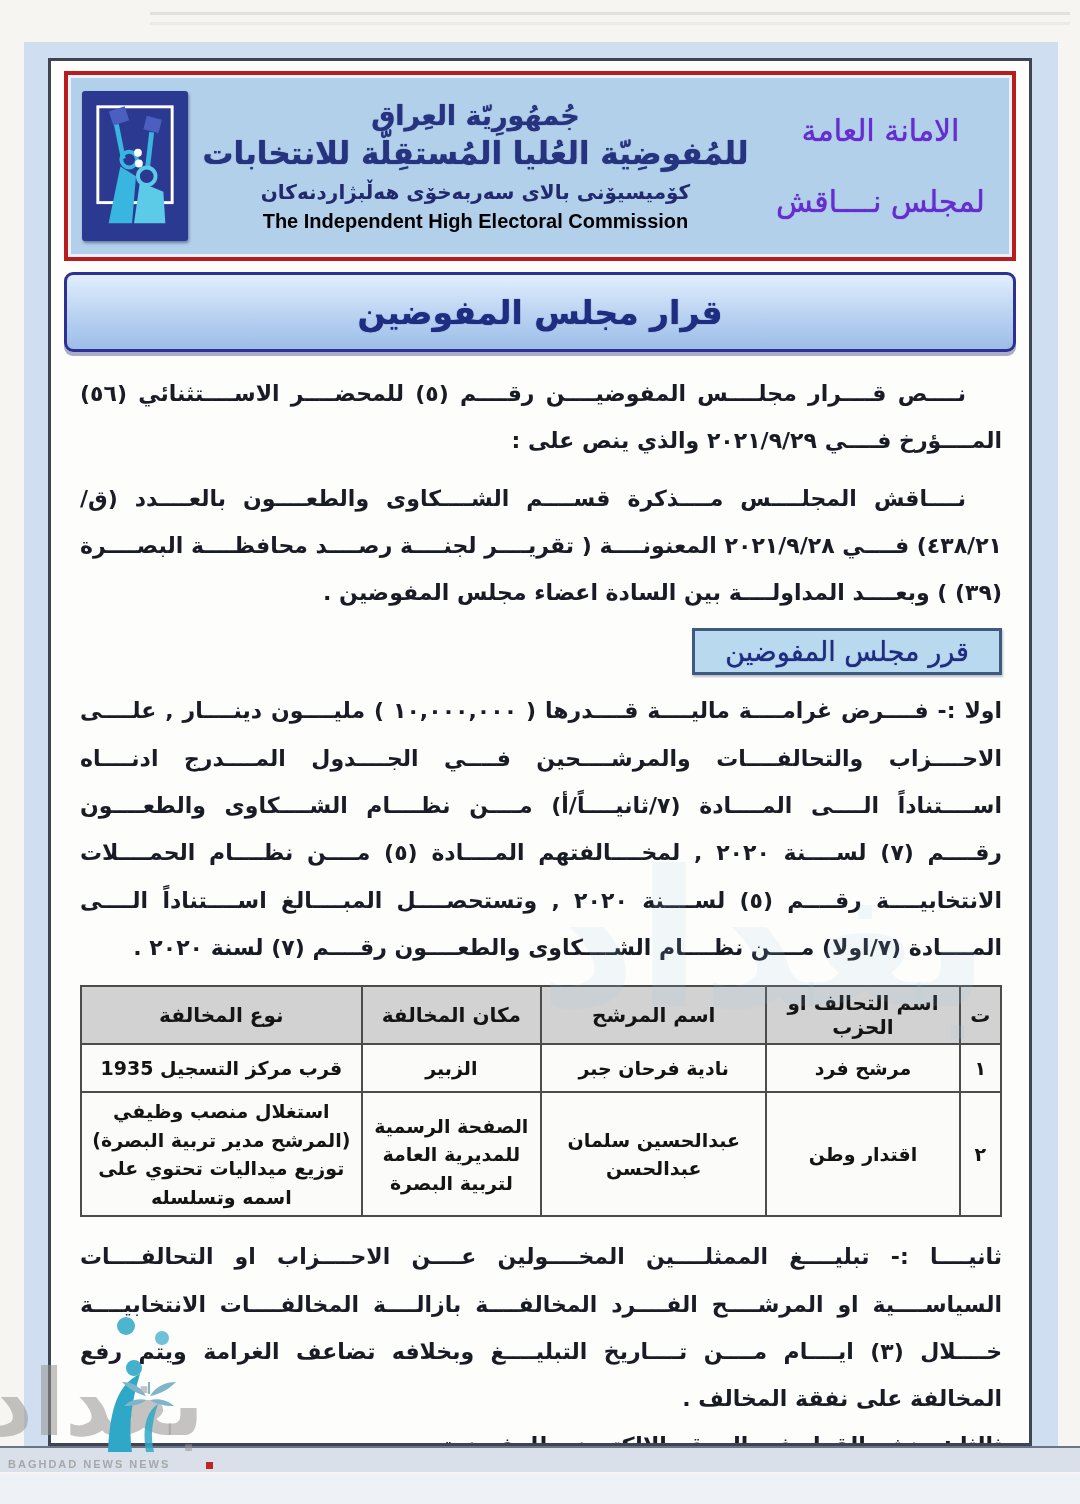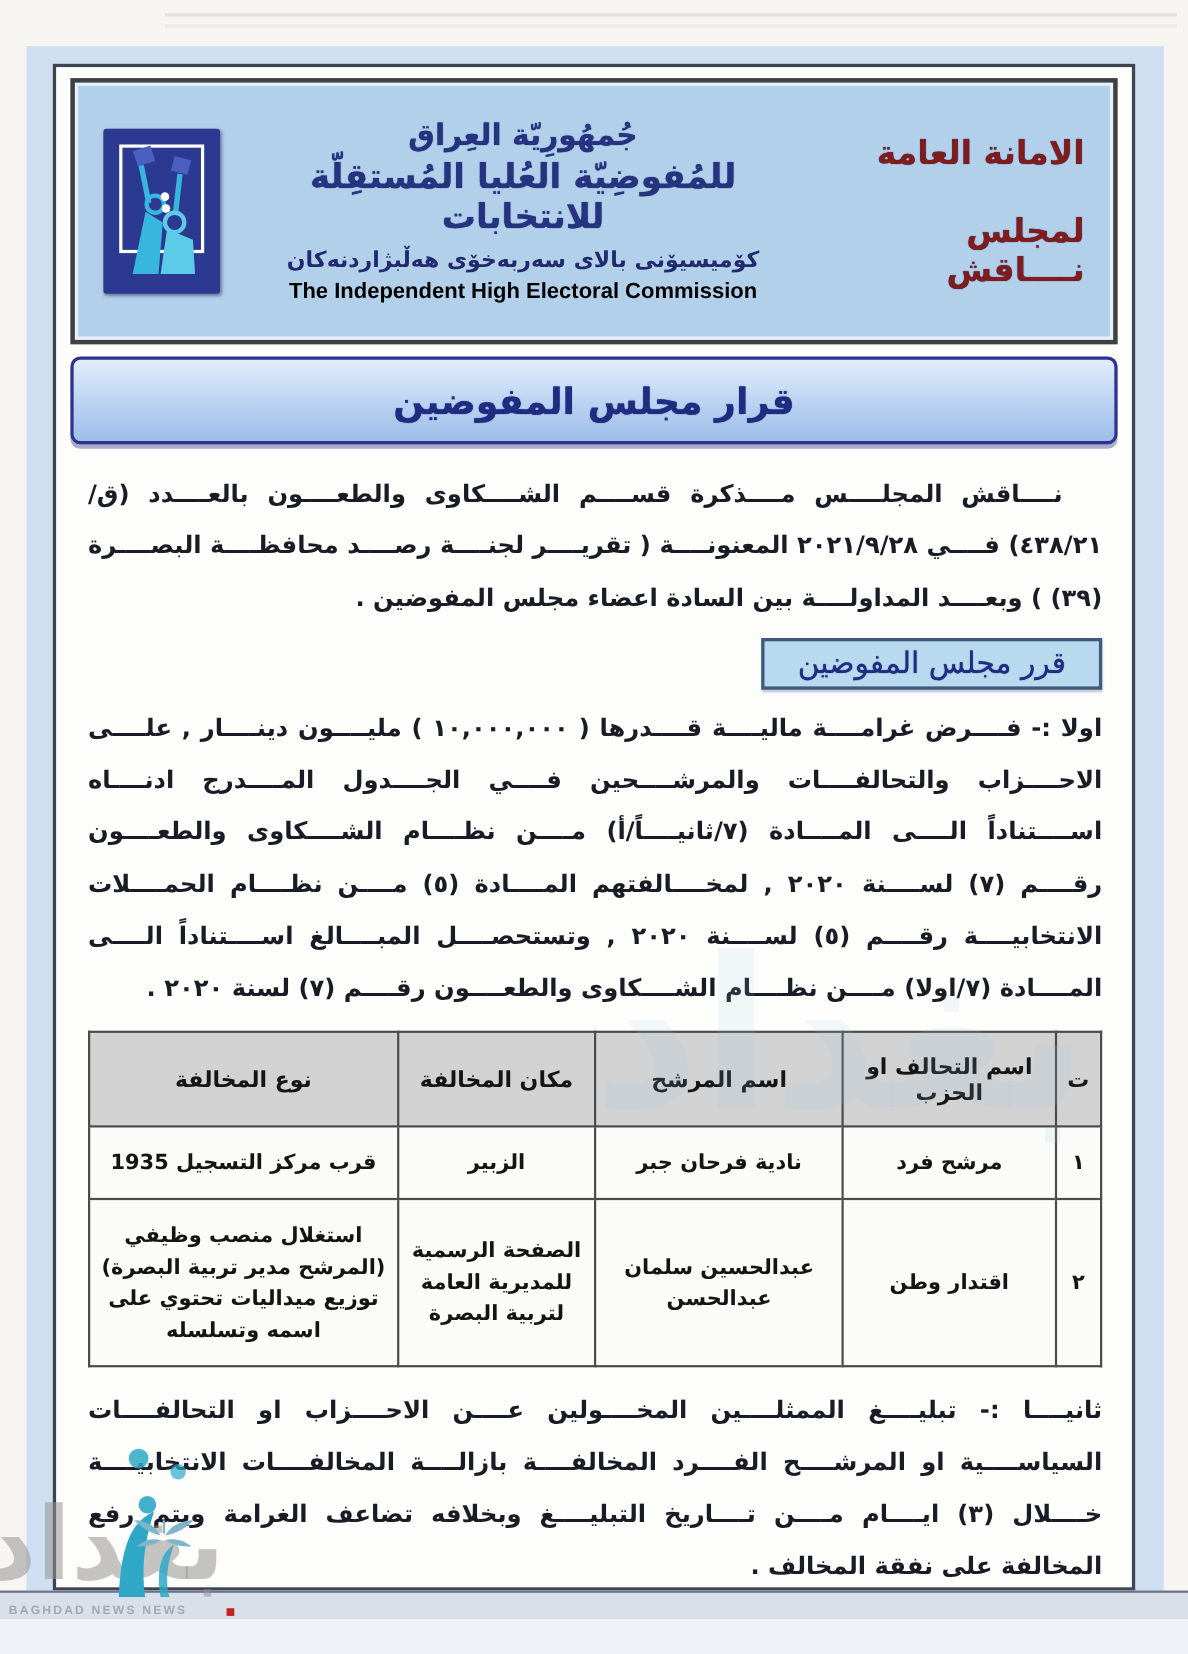--- a/index.html
+++ b/index.html
@@ -14,35 +14,35 @@
 
   .backing { position:absolute; left:24px; top:42px; width:1034px; height:1420px; background:#cfdef1; }
 
   .doc {
     position:absolute; left:48px; top:58px; width:984px; height:1388px;
     background:#fdfdfb; border:3px solid #3e4452; padding:10px 13px 0 13px; overflow:hidden;
   }
 
   
   .header-box {
-    direction:ltr; height:242px; background:#b3d0eb;
-    border:4px solid #404040; box-shadow: inset 0 0 0 3px #e9f1fb;
-    display:flex; align-items:center; padding:0 26px;
+    direction:ltr; height:190px; background:#b3d0eb;
+    border:4px solid #b91c1c; box-shadow: inset 0 0 0 3px #e9f1fb;
+    display:flex; align-items:center; padding:0 14px;
   }
   .logo-box {
     width:106px; height:150px; background:#2b3990; border-radius:3px;
     display:flex; align-items:center; justify-content:center; flex:0 0 auto;
     box-shadow:1px 2px 3px rgba(20,25,70,.45);
   }
   .header-center { flex:1 1 auto; text-align:center; color:#26337f; padding:0 8px; }
   .callig1 { font-size:27px; font-weight:bold; letter-spacing:1px; text-shadow:0 0 1px #26337f; }
   .callig2 { font-size:31px; font-weight:bold; margin-top:4px; text-shadow:0 0 1px #26337f; }
   .kurdish  { font-size:20px; font-weight:bold; margin-top:9px; color:#222a6e; }
   .english  { font-family:"Liberation Sans", sans-serif; font-size:20px; font-weight:bold; margin-top:6px; color:#000000; }
-  .header-right { flex:0 0 235px; text-align:right; color:#7f1d1d; font-weight:bold; font-size:30px; direction:rtl; text-shadow:0 0 1px #1d2b80; }
+  .header-right { flex:0 0 235px; text-align:center; color:#6d28d9; font-weight:normal; font-size:30px; direction:rtl; text-shadow:0 0 1px #1d2b80; }
   .header-right .l2 { margin-top:36px; }
 
   
   .title-bar {
     margin-top:11px; height:80px; border:3px solid #2e3192; border-radius:9px;
     background:linear-gradient(#e2eefd, #b9d2f1 55%, #9dbde8);
     display:flex; align-items:center; justify-content:center;
     color:#1f2d80; font-size:33px; font-weight:bold;
     box-shadow:0 4px 0 rgba(42,52,125,.4); text-shadow:0 0 1px #1f2d80;
   }
@@ -60,21 +60,21 @@
     width:max-content; margin:12px 0 12px auto;
     background:#b9d9ef; border:3px solid #3f5a7e; padding:5px 30px;
     font-size:27px; font-weight:normal; color:#1f2d80;
     box-shadow:1px 2px 2px rgba(60,80,110,.35); text-shadow:0 0 1px #1f2d80;
   }
 
   table.violations {
     width:100%; border-collapse:collapse; margin-top:14px;
     font-weight:bold; color:#141414; background:#fbfbf9; text-align:center;
   }
-  .violations th, .violations td { border:2px solid #4c4c4c; padding:18px 5px; vertical-align:middle; }
+  .violations th, .violations td { border:2px solid #4c4c4c; padding:4px 5px; vertical-align:middle; }
   .violations th { background:#d2d2d2; font-size:20px; height:44px; }
   .violations td { font-size:19px; line-height:1.5; }
   .col-serial { width:4.5%; } .col-coalition { width:21%; } .col-candidate { width:24.5%; }
   .col-location { width:19.5%; } .col-type { width:30.5%; }
   .row-short td { height:48px; }
 
   
   .wm-center {
     position:absolute; left:90px; top:830px; width:900px;
     font-size:190px; font-weight:bold; color:rgba(165,200,232,.13);
@@ -137,20 +137,21 @@
         <div class="l2">لمجلس نــــاقش</div>
       </div>
     </div>
 
     <div class="title-bar">
       <span>قرار مجلس المفوضين</span>
     </div>
 
     <div class="body-area">
 
+      <p class="para indent mt6">نــــص قــــرار مجلــــس المفوضيــــن رقــــم (٥) للمحضــــر الاســــتثنائي (٥٦) المــــؤرخ فــــي ٢٠٢١/٩/٢٩ والذي ينص على :</p>
 
       <p class="para indent mt10">نــــاقش المجلــــس مــــذكرة قســــم الشــــكاوى والطعــــون بالعــــدد (ق/٤٣٨/٢١) فــــي ٢٠٢١/٩/٢٨ المعنونــــة ( تقريــــر لجنــــة رصــــد محافظــــة البصــــرة (٣٩) ) وبعــــد المداولــــة بين السادة اعضاء مجلس المفوضين .</p>
 
       <div class="decided-box">قرر مجلس المفوضين</div>
 
       <p class="para">اولا :- فــــرض غرامــــة ماليــــة قــــدرها ( ١٠,٠٠٠,٠٠٠ ) مليــــون دينــــار , علــــى الاحــــزاب والتحالفــــات والمرشــــحين فــــي الجــــدول المــــدرج ادنــــاه اســــتناداً الــــى المــــادة (٧/ثانيــــاً/أ) مــــن نظــــام الشــــكاوى والطعــــون رقــــم (٧) لســــنة ٢٠٢٠ , لمخــــالفتهم المــــادة (٥) مــــن نظــــام الحمــــلات الانتخابيــــة رقــــم (٥) لســــنة ٢٠٢٠ , وتستحصــــل المبــــالغ اســــتناداً الــــى المــــادة (٧/اولا) مــــن نظــــام الشــــكاوى والطعــــون رقــــم (٧) لسنة ٢٠٢٠ .</p>
 
       <table class="violations">
         <colgroup>
           <col class="col-serial">

